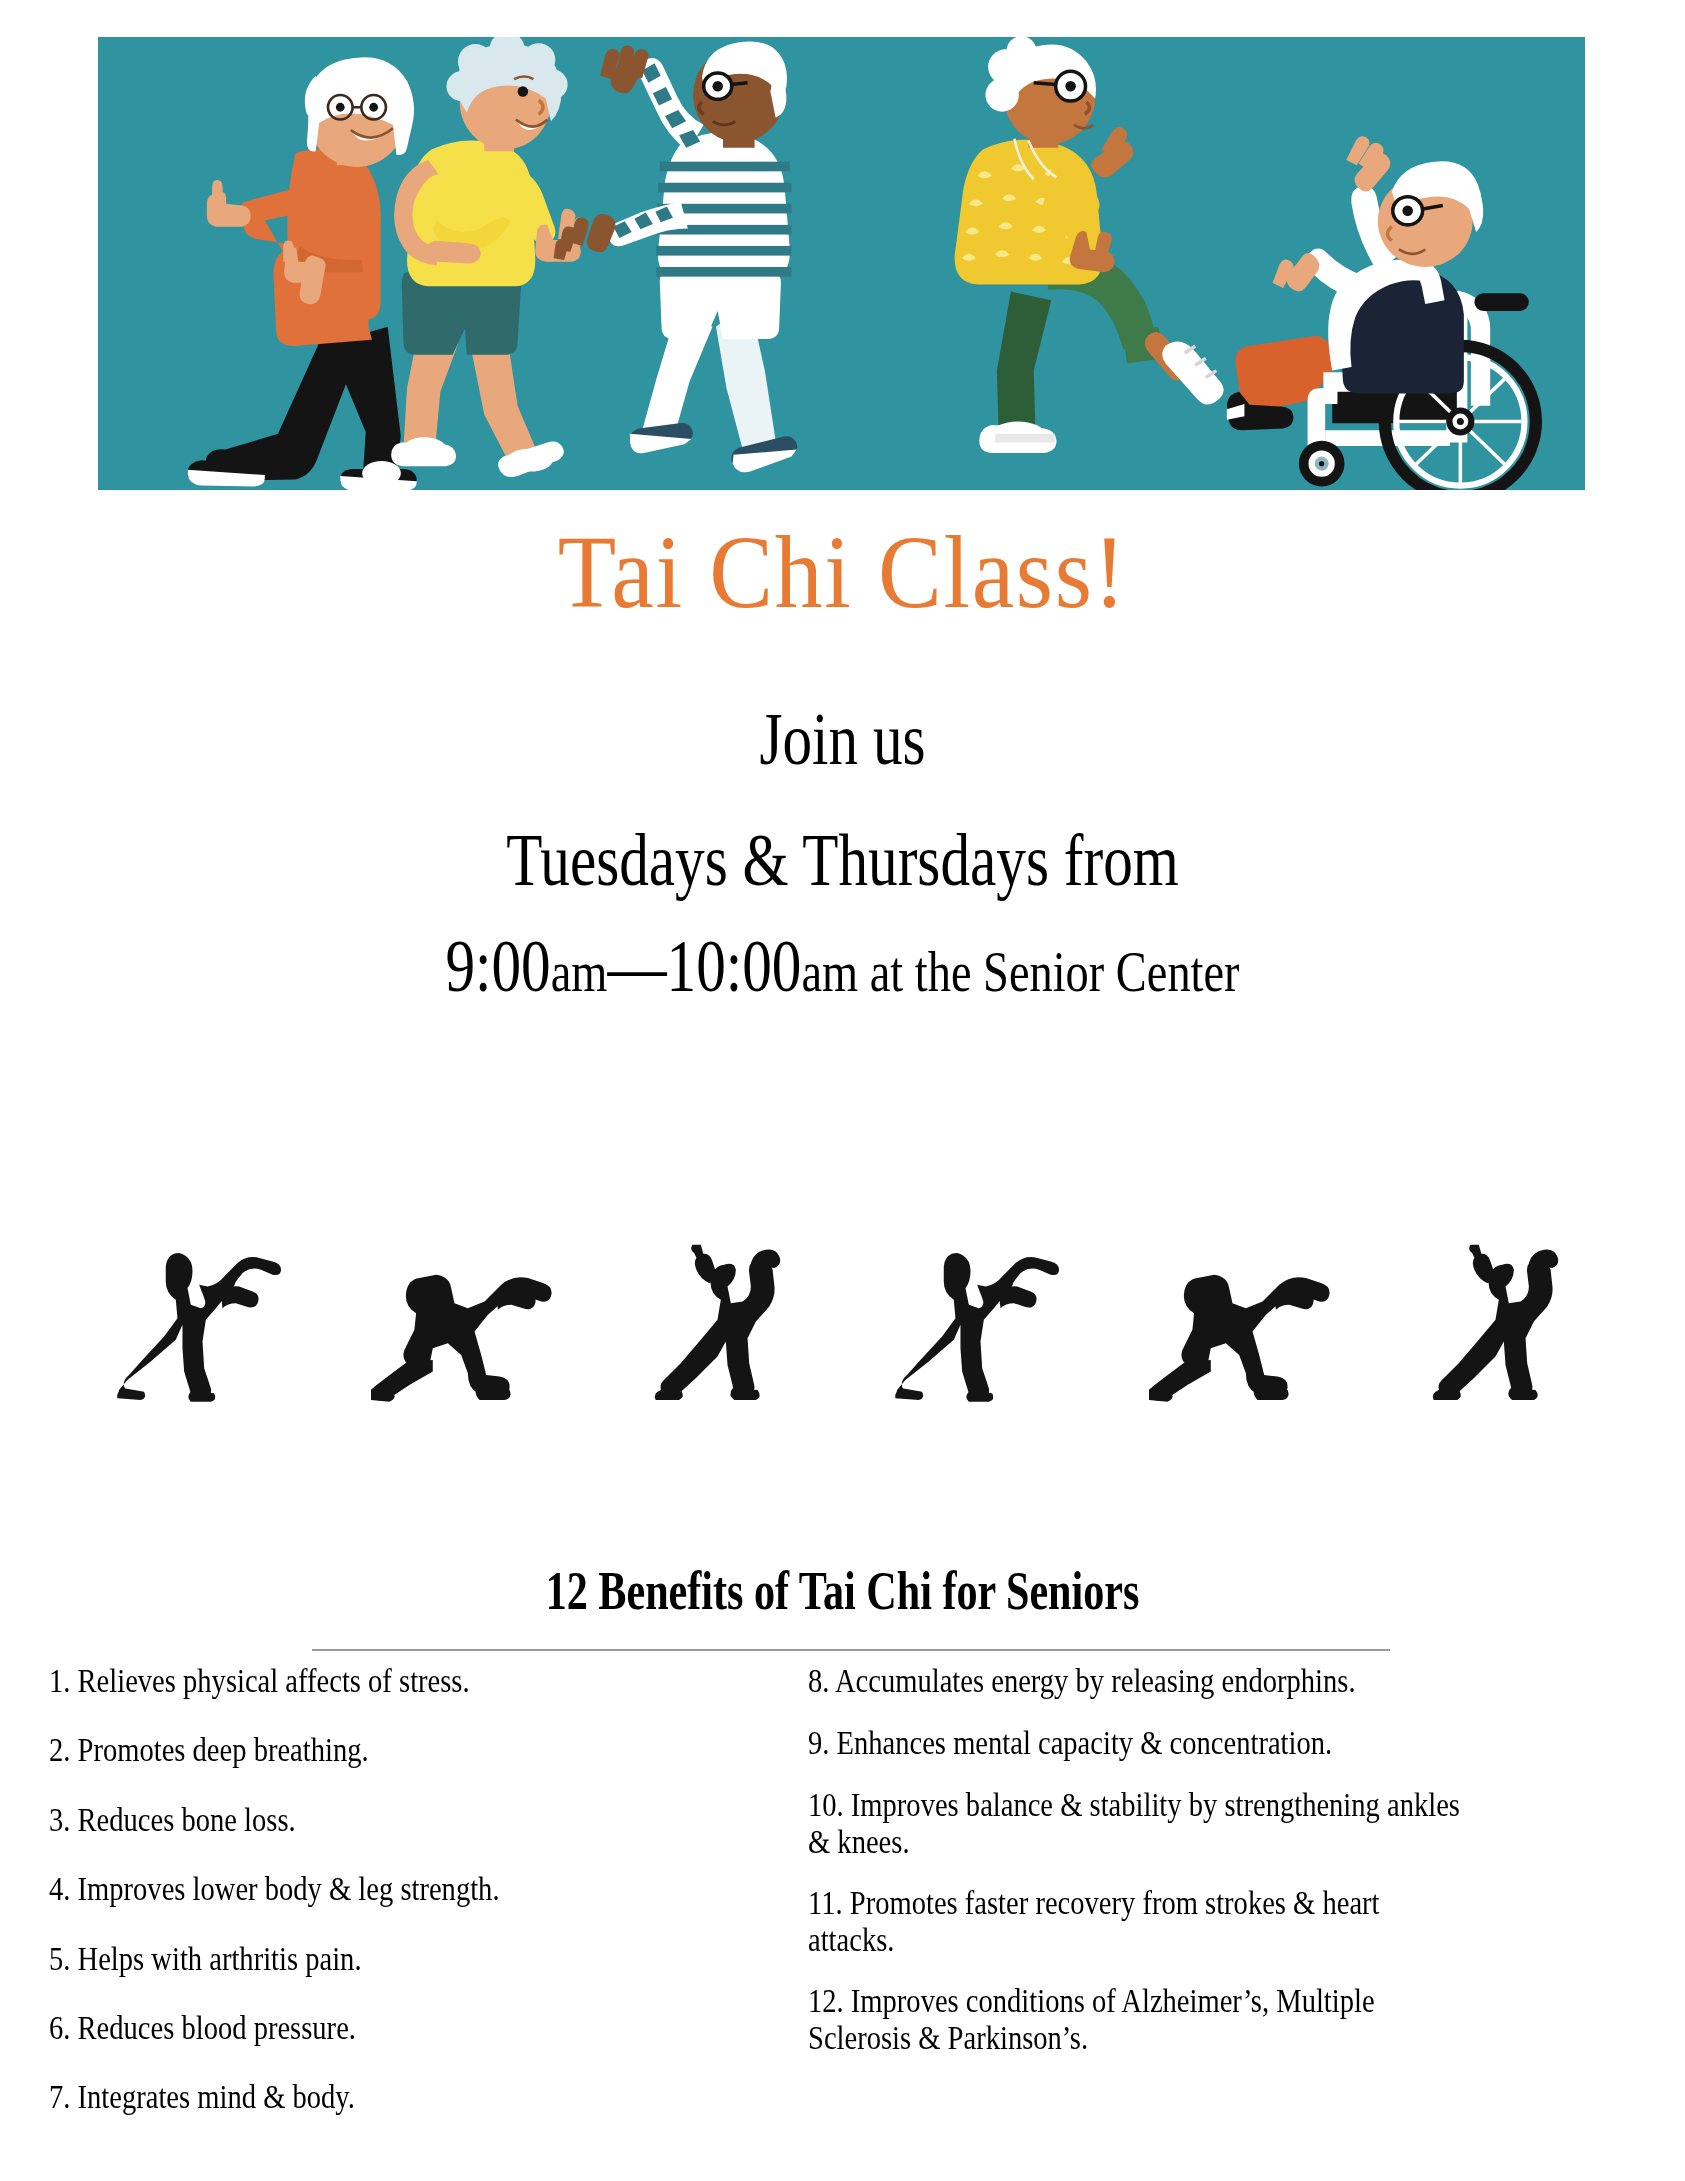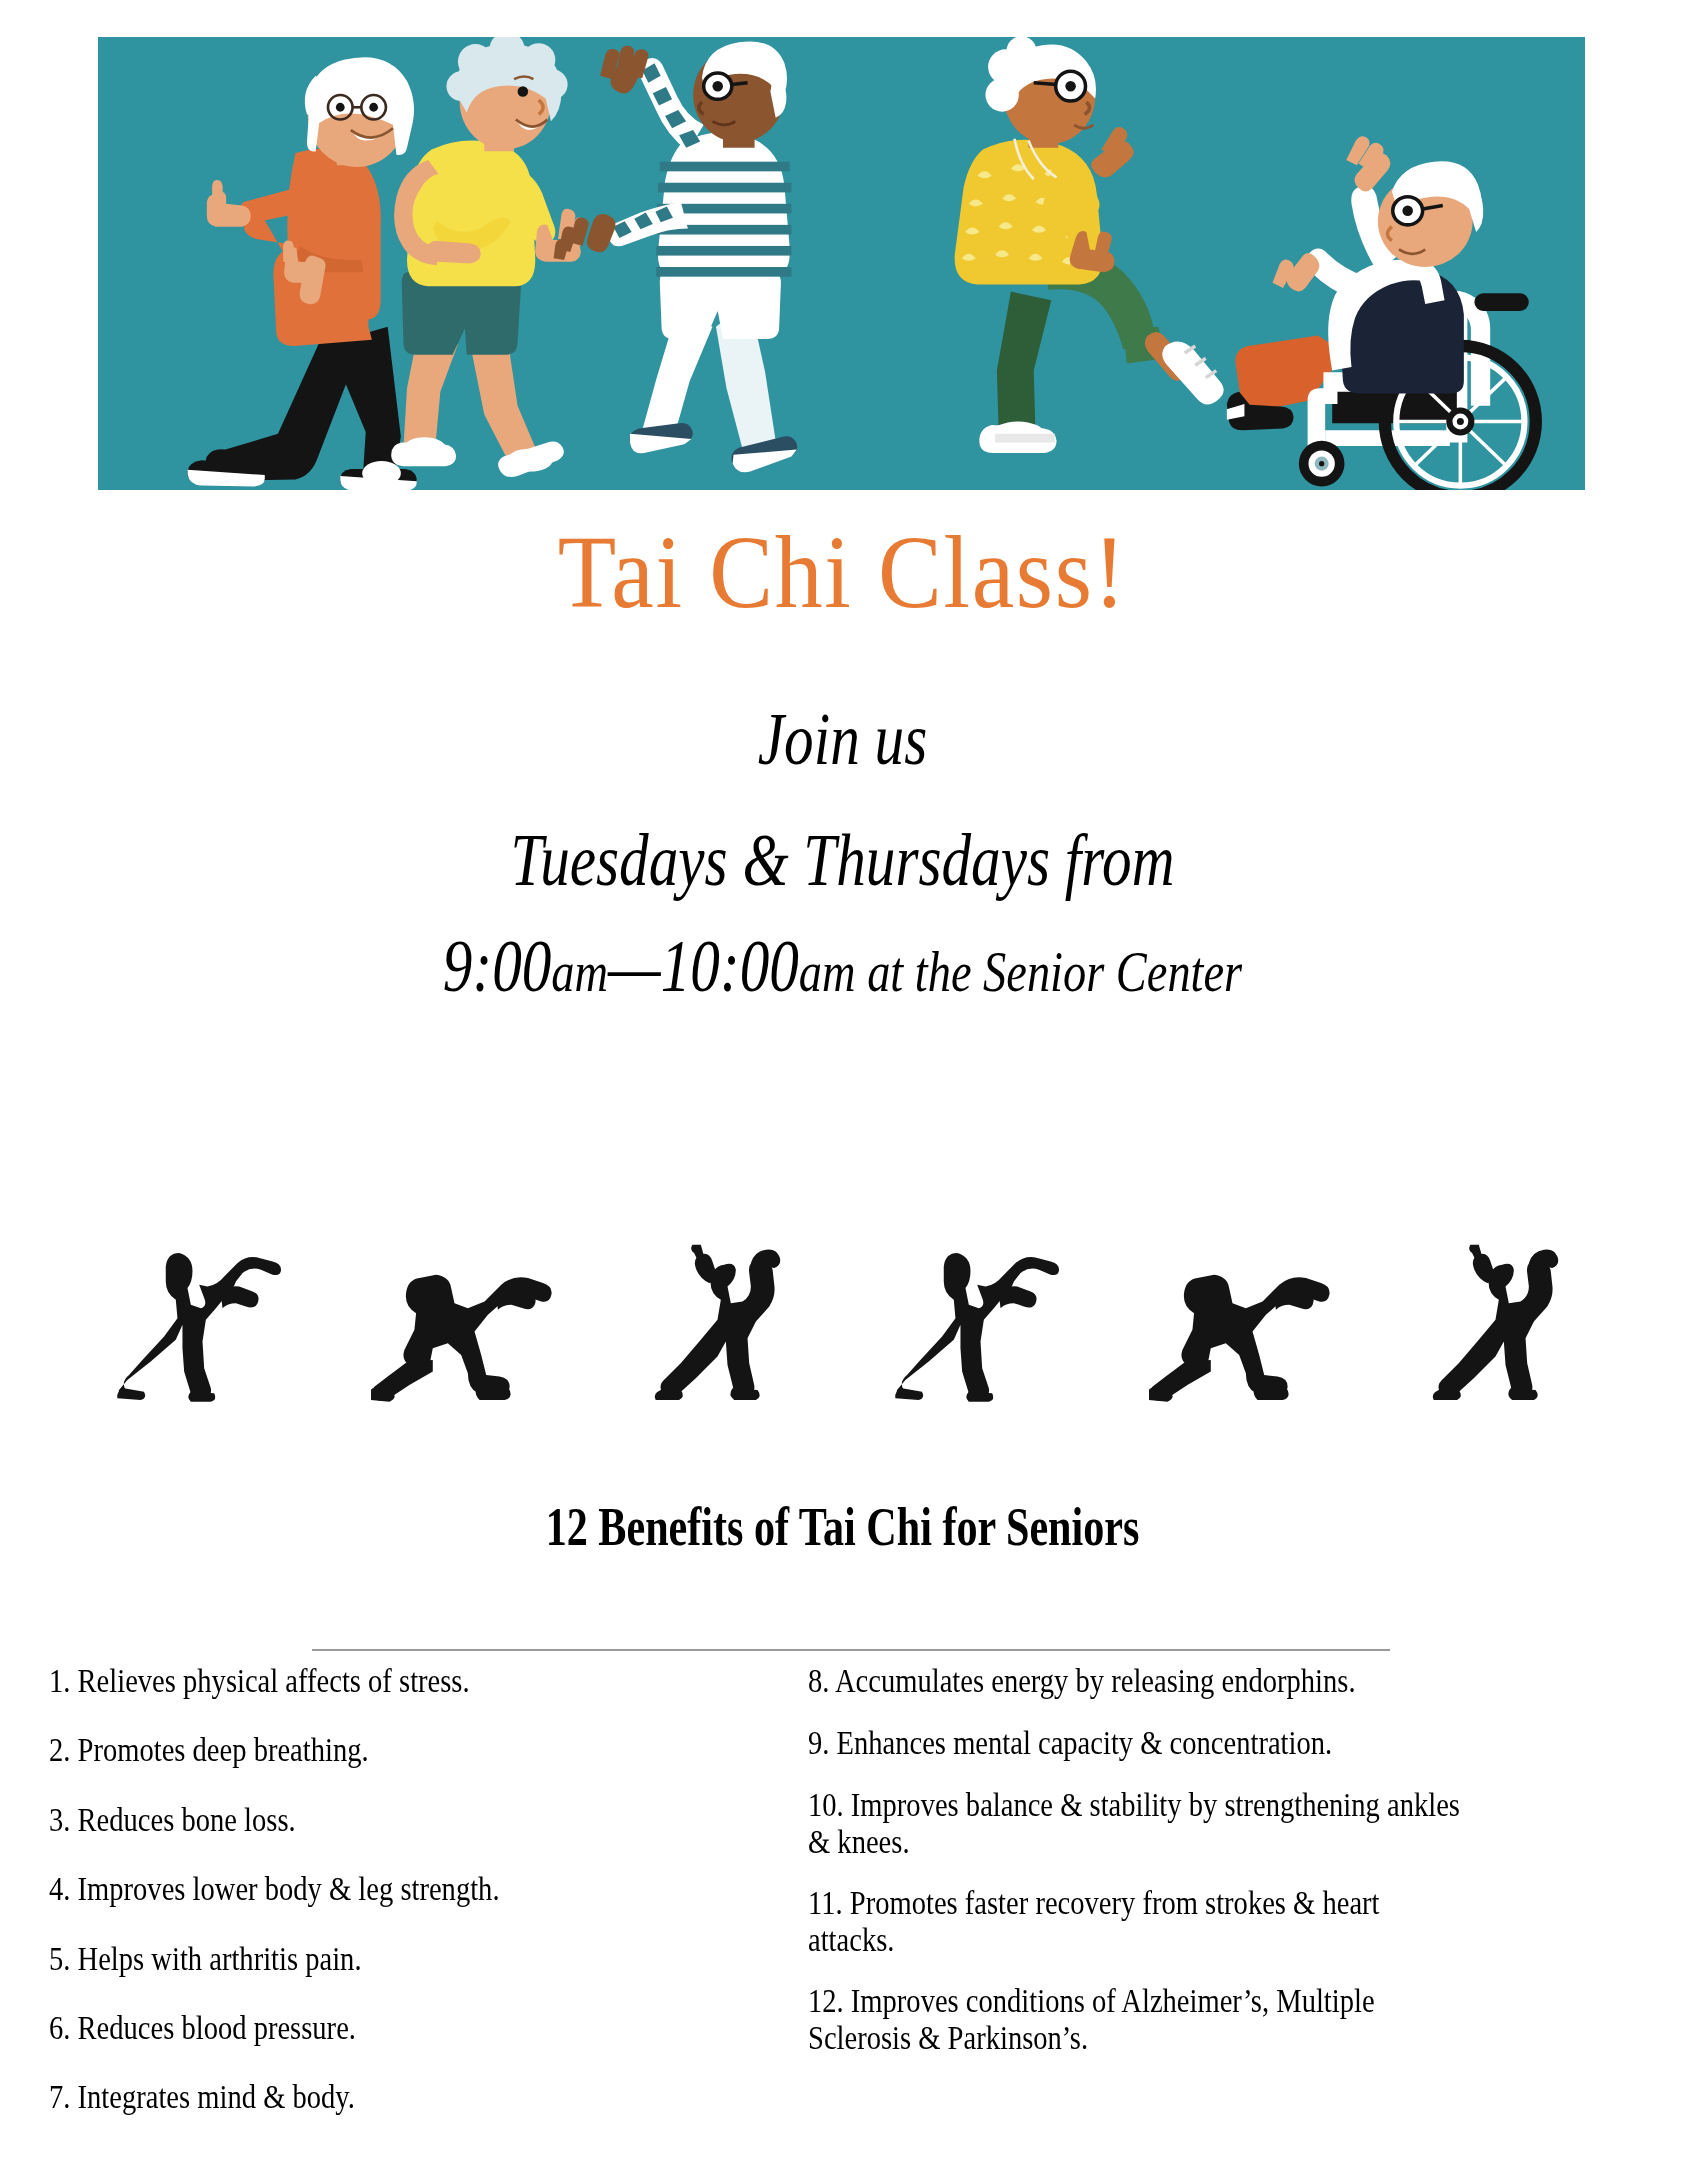--- a/index.html
+++ b/index.html
@@ -28,21 +28,21 @@
     text-align:center;
     font-size:104px;
     line-height:1.0;
     color:#E87B33;
     font-family:"Liberation Serif","DejaVu Serif",serif;
     letter-spacing:1.8px;
     transform:scaleX(0.92);
   }
 
   
-  #subtitle { position:absolute; left:0; top:702px; width:1685px; text-align:center;font-style:italic; }
+  #subtitle { position:absolute; left:0; top:702px; width:1685px; text-align:center; }
   .sub-line {
     font-family:"Liberation Serif","DejaVu Serif",serif;
     color:#000;
     transform:scaleX(0.80);
     white-space:nowrap;
   }
   #sub-join { font-size:74px; line-height:1.0; margin-bottom:47px; }
   #sub-days { font-size:74px; line-height:1.0; margin-bottom:32px; }
   #sub-time { font-size:74px; line-height:1.0; }
   #sub-time .ampm { font-size:58px; }
@@ -55,21 +55,21 @@
     display:flex;
     align-items:flex-end;
     justify-content:space-between;
   }
   #silhouettes .sil { height:167px; }
   #silhouettes .sil svg { display:block; height:100%; width:auto; }
 
   
   #benefits-heading {
     position:absolute;
-    left:0; top:1500px; width:1685px;
+    left:0; top:1564px; width:1685px;
     text-align:center;
   }
   #benefits-heading .htxt {
     display:inline-block;
     font-family:"Liberation Serif","DejaVu Serif",serif;
     font-weight:bold;
     font-size:54px;
     line-height:1.0;
     transform:scaleX(0.78);
     white-space:nowrap;

